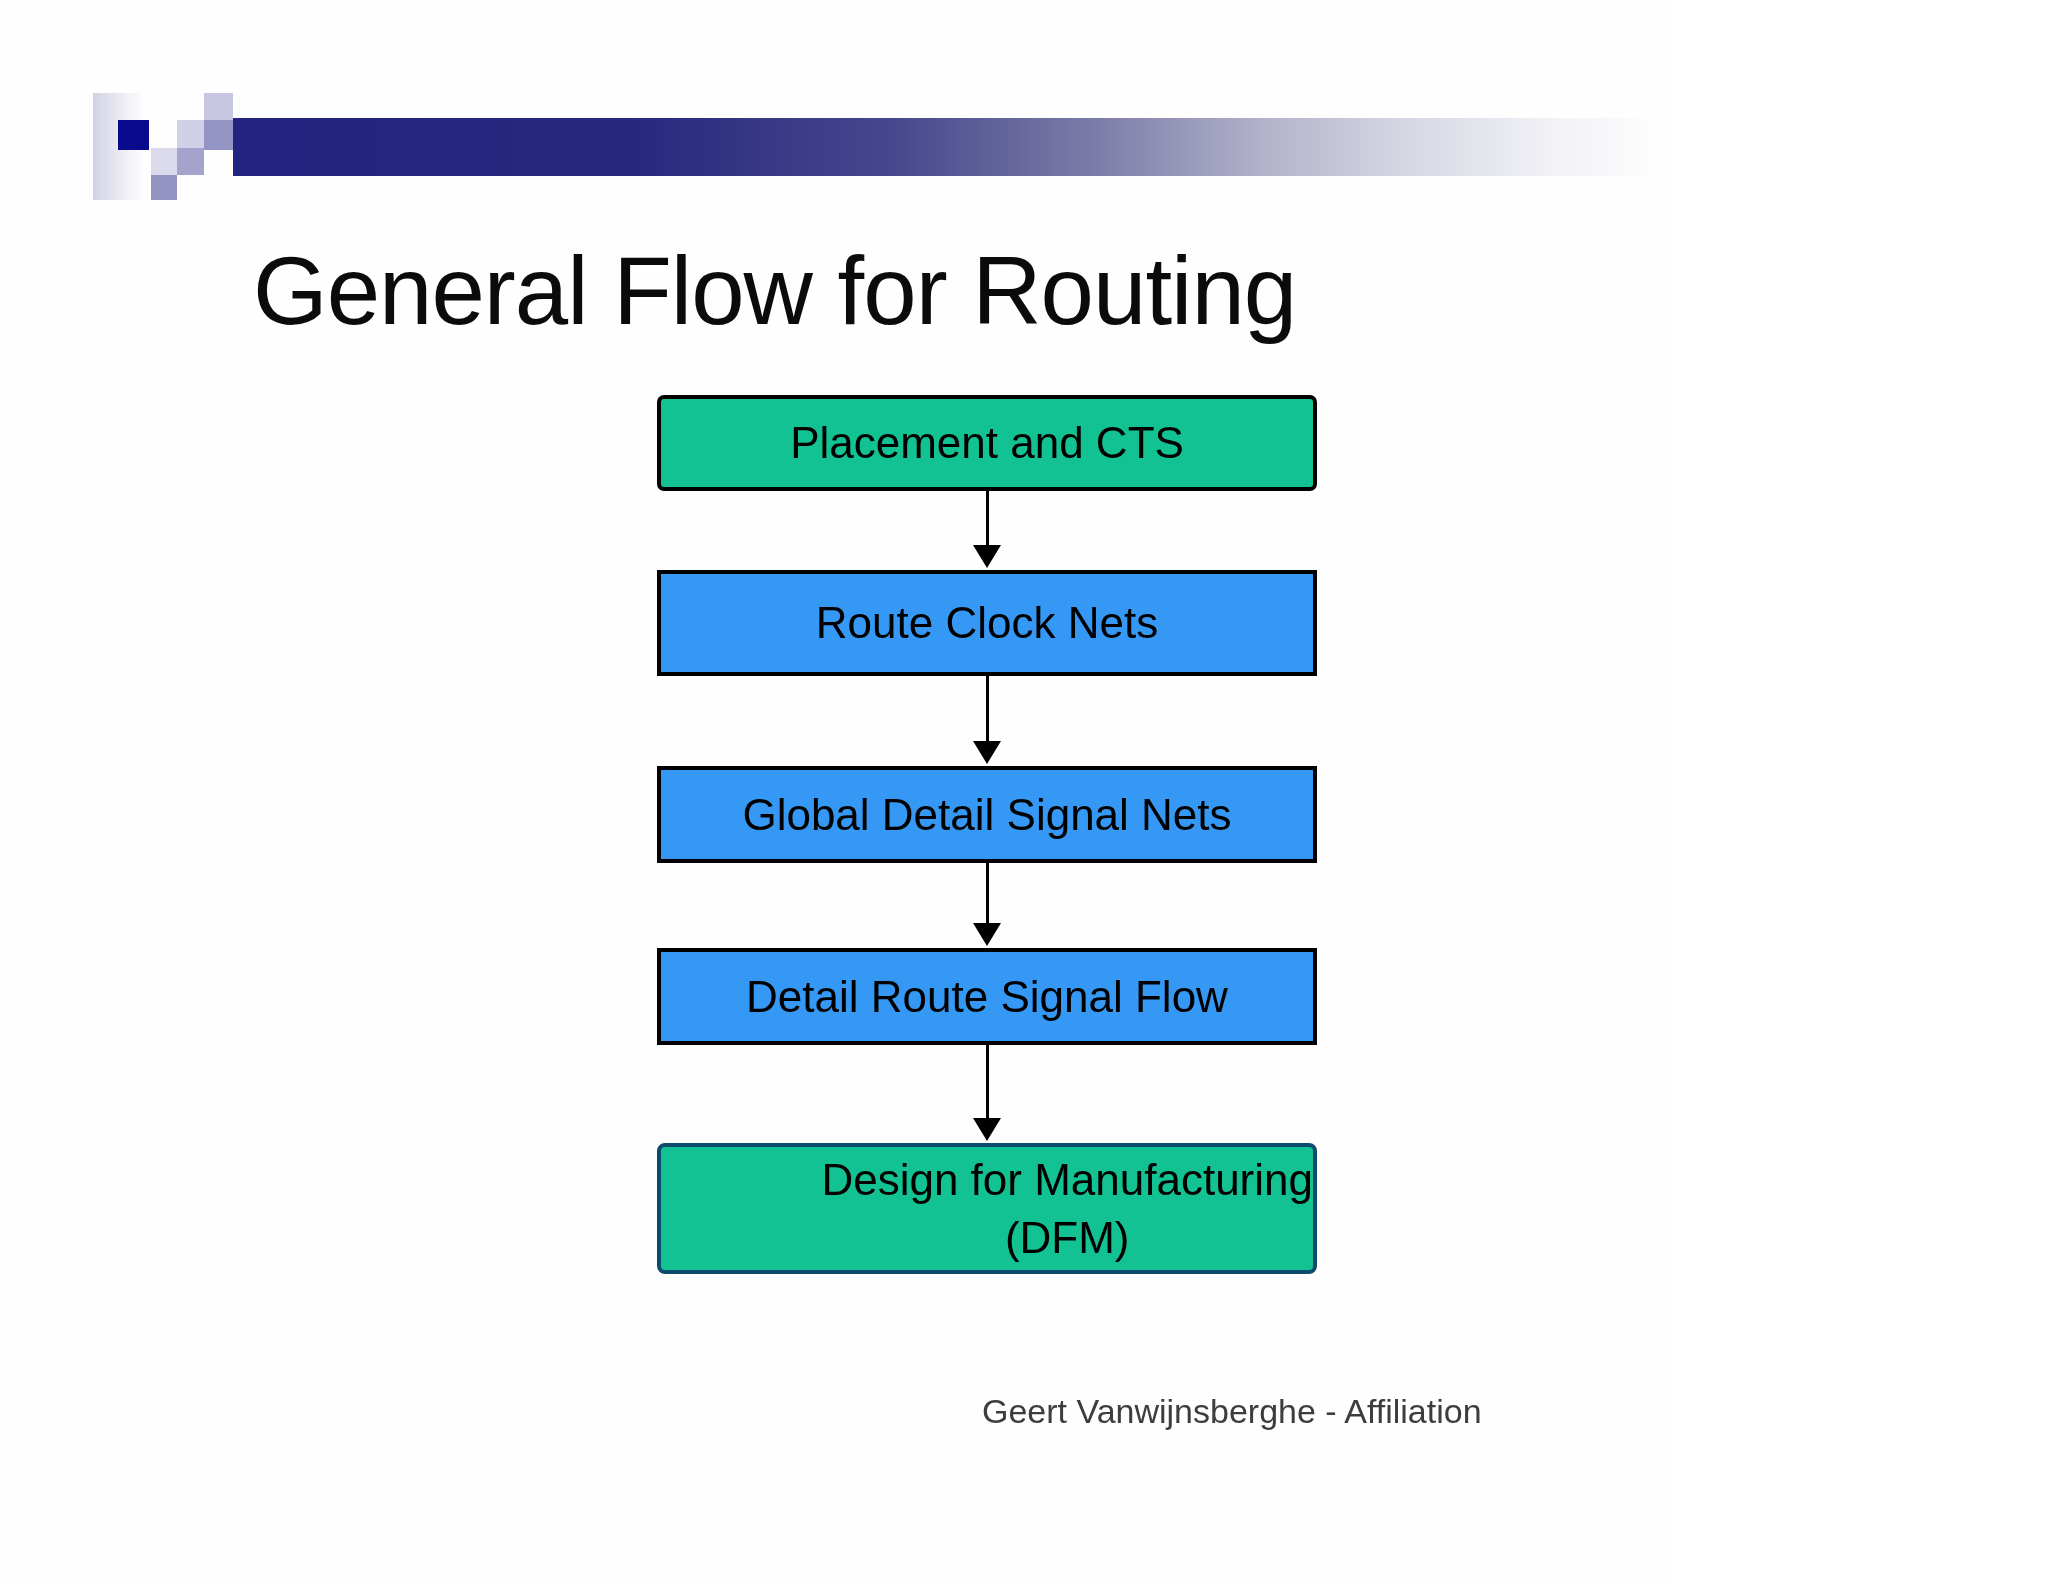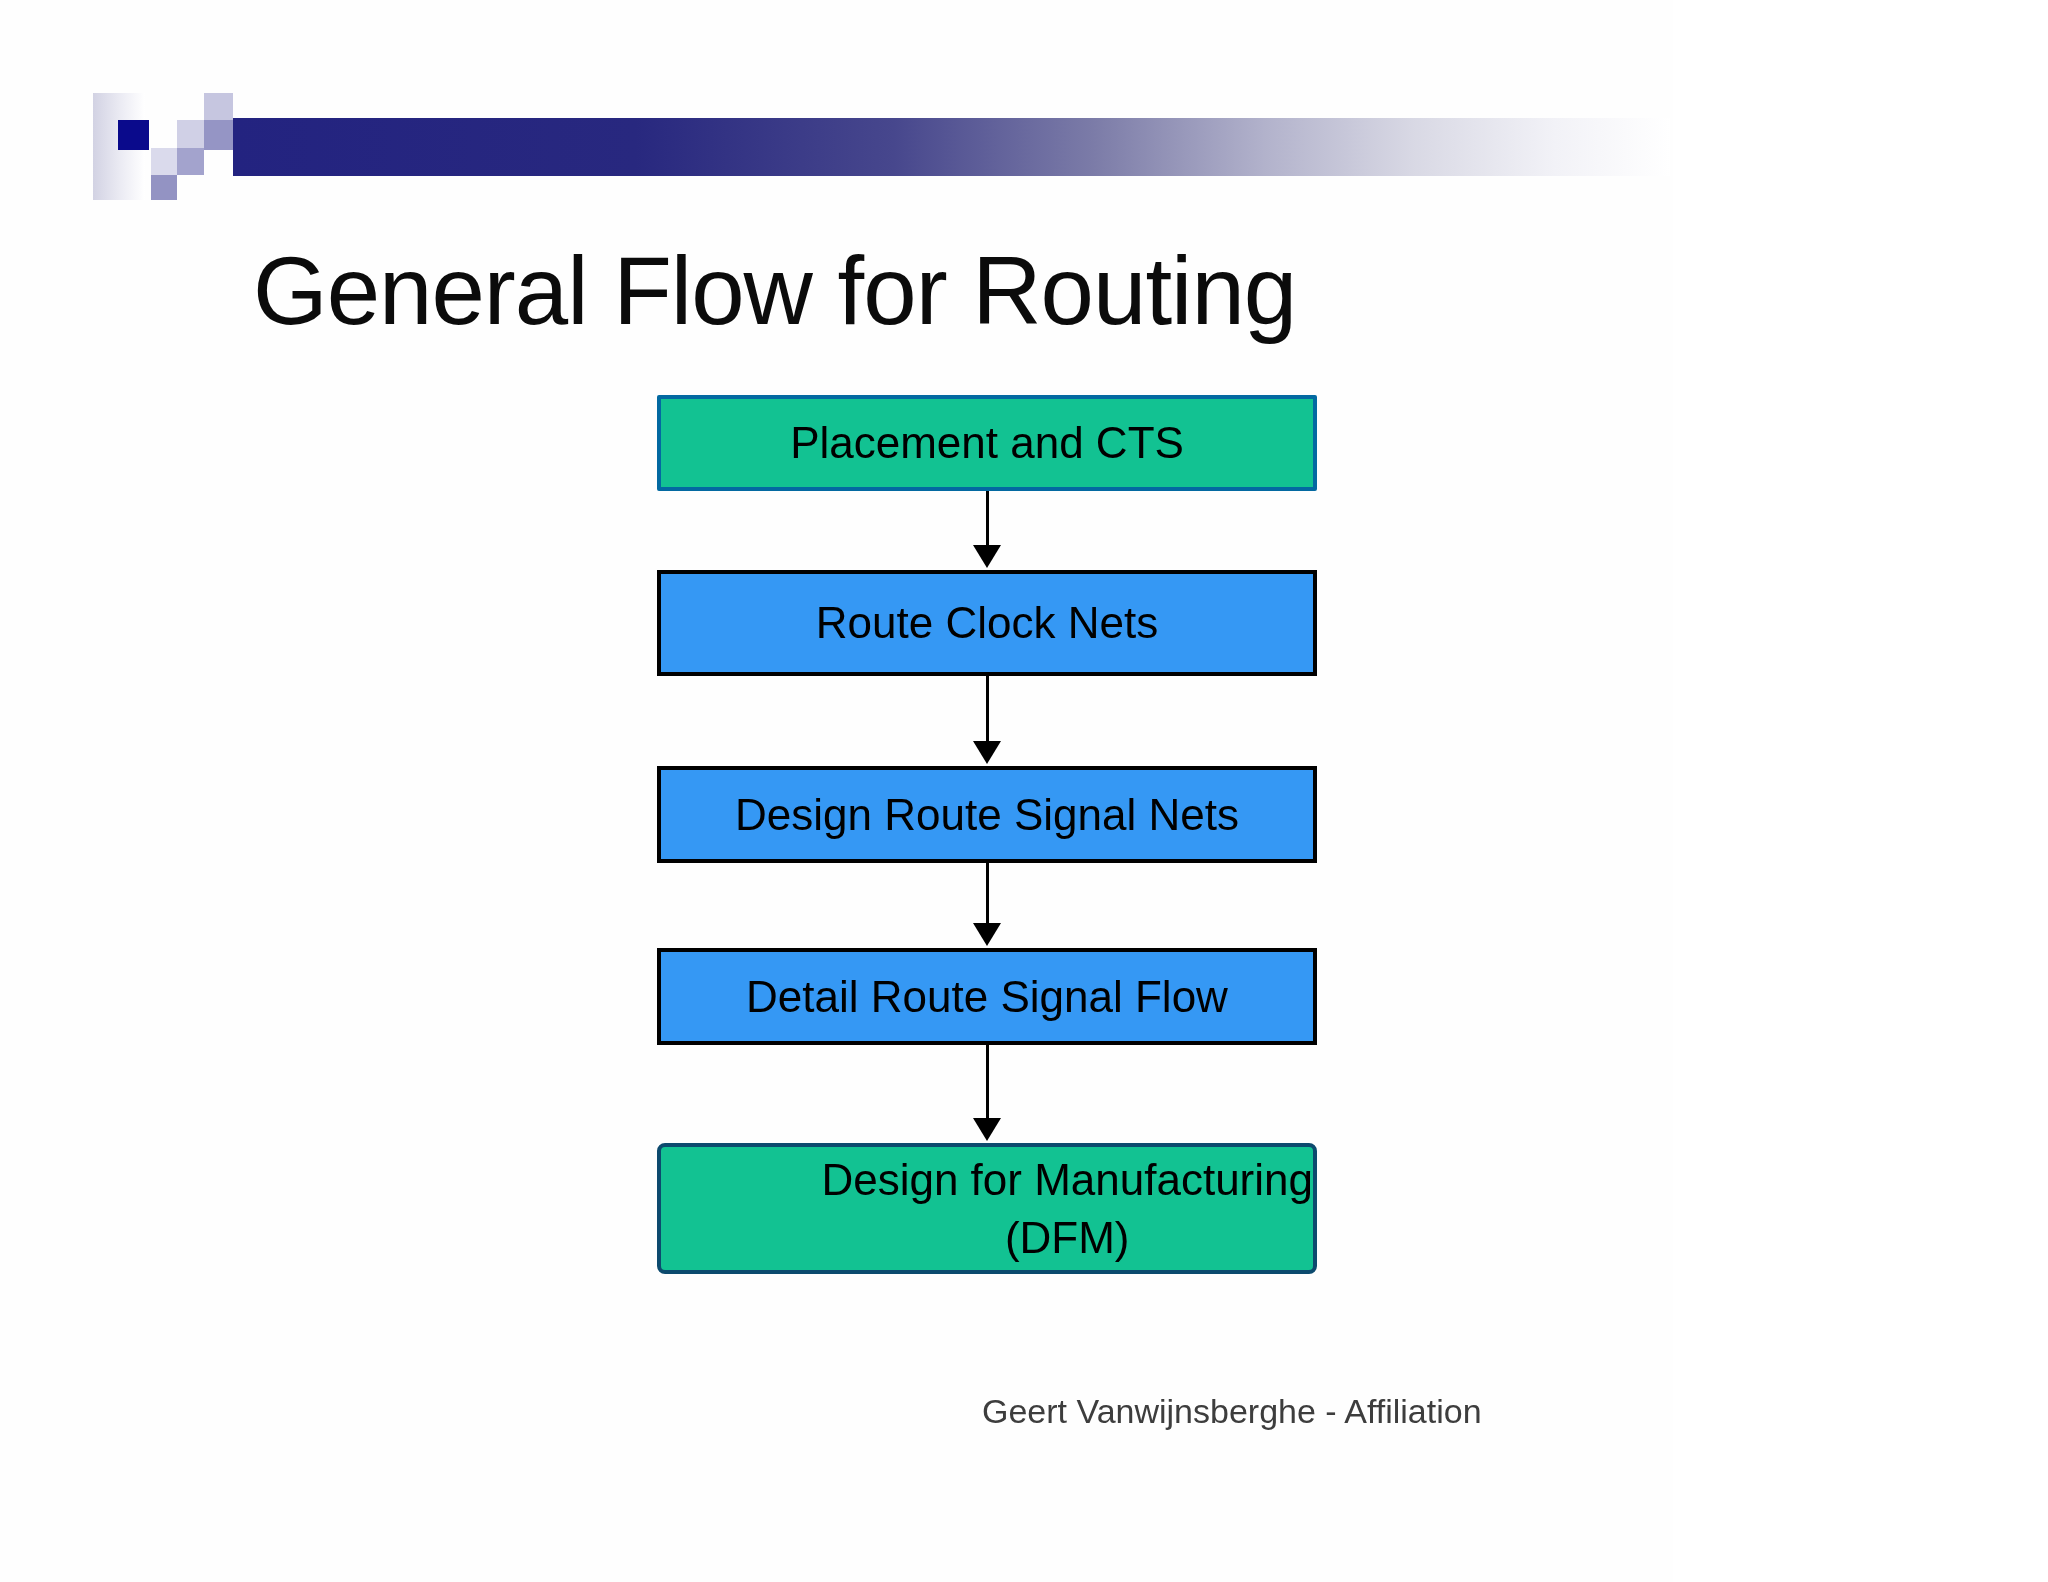--- a/index.html
+++ b/index.html
@@ -24,21 +24,21 @@
       #b3b3cc 72%, #d8d8e4 82%, #f2f2f7 92%, #ffffff 100%);}
   
   .title{position:absolute;left:253px;top:236px;width:1500px;
     font-size:96px;color:#0b0b0b;letter-spacing:-1px;white-space:nowrap;}
   
   .node{position:absolute;left:657px;width:660px;box-sizing:border-box;
     display:flex;align-items:center;justify-content:center;text-align:center;
     font-size:44px;color:#000;line-height:1.3;}
   .node.green{background:#12c292;}
   .node.blue{background:#3598f4;border:4px solid #000;}
-  .n1{top:395px;height:96px;border:4px solid #0369a1;border-radius:2px;}
+  .n1{top:395px;height:96px;border:4px solid #000000;border-radius:7px;}
   .n2{top:570px;height:106px;}
   .n3{top:766px;height:97px;}
   .n4{top:948px;height:97px;}
   .n5{top:1143px;height:131px;border:4px solid #0c4a6e;border-radius:8px;justify-content:flex-end;}
   .arrow{position:absolute;left:972px;width:30px;display:flex;
     flex-direction:column;align-items:center;}
   .arrow .shaft{width:3px;flex:1;background:#000;}
   .arrow .head{width:0;height:0;border-left:14px solid transparent;
     border-right:14px solid transparent;border-top:23px solid #000;}
   .a1{top:491px;height:77px;}
@@ -82,21 +82,21 @@
     <div class="node blue n2">
       <span>Route Clock Nets</span>
     </div>
 
     <div class="arrow a2">
       <div class="shaft"></div>
       <div class="head"></div>
     </div>
 
     <div class="node blue n3">
-      <span>Design Route Signal Nets</span>
+      <span>Global Detail Signal Nets</span>
     </div>
 
     <div class="arrow a3">
       <div class="shaft"></div>
       <div class="head"></div>
     </div>
 
     <div class="node blue n4">
       <span>Detail Route Signal Flow</span>
     </div>

